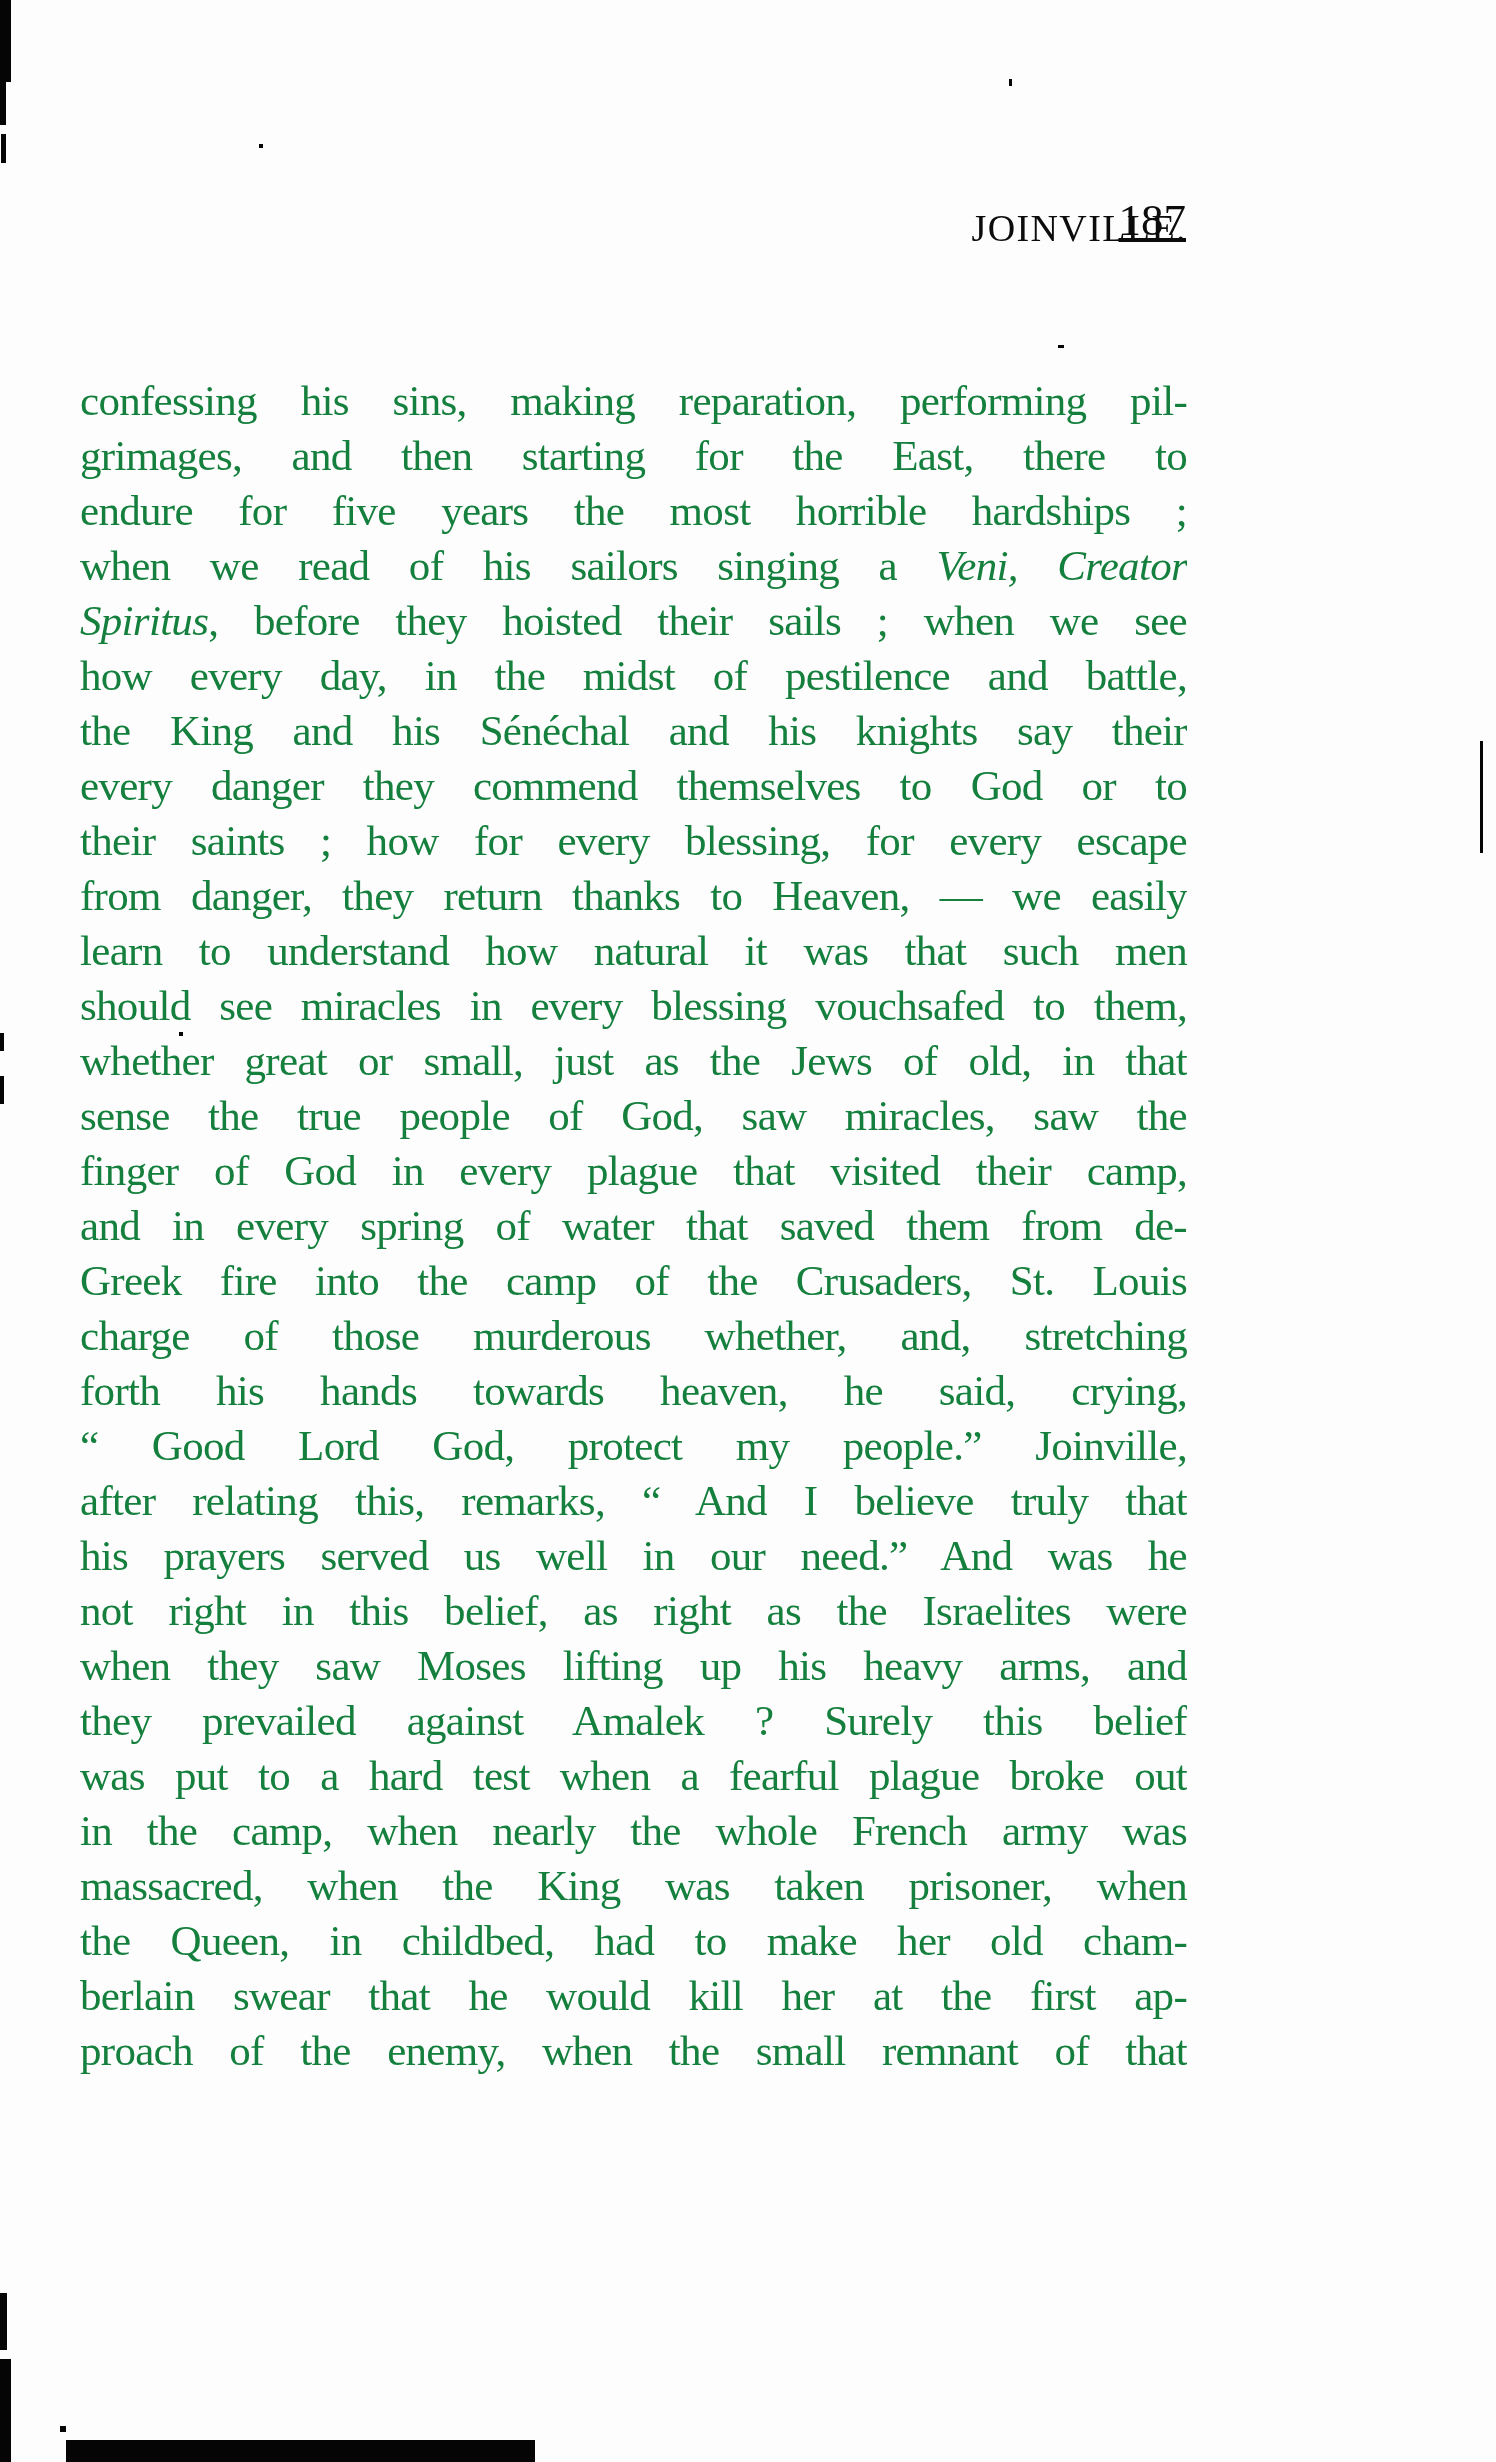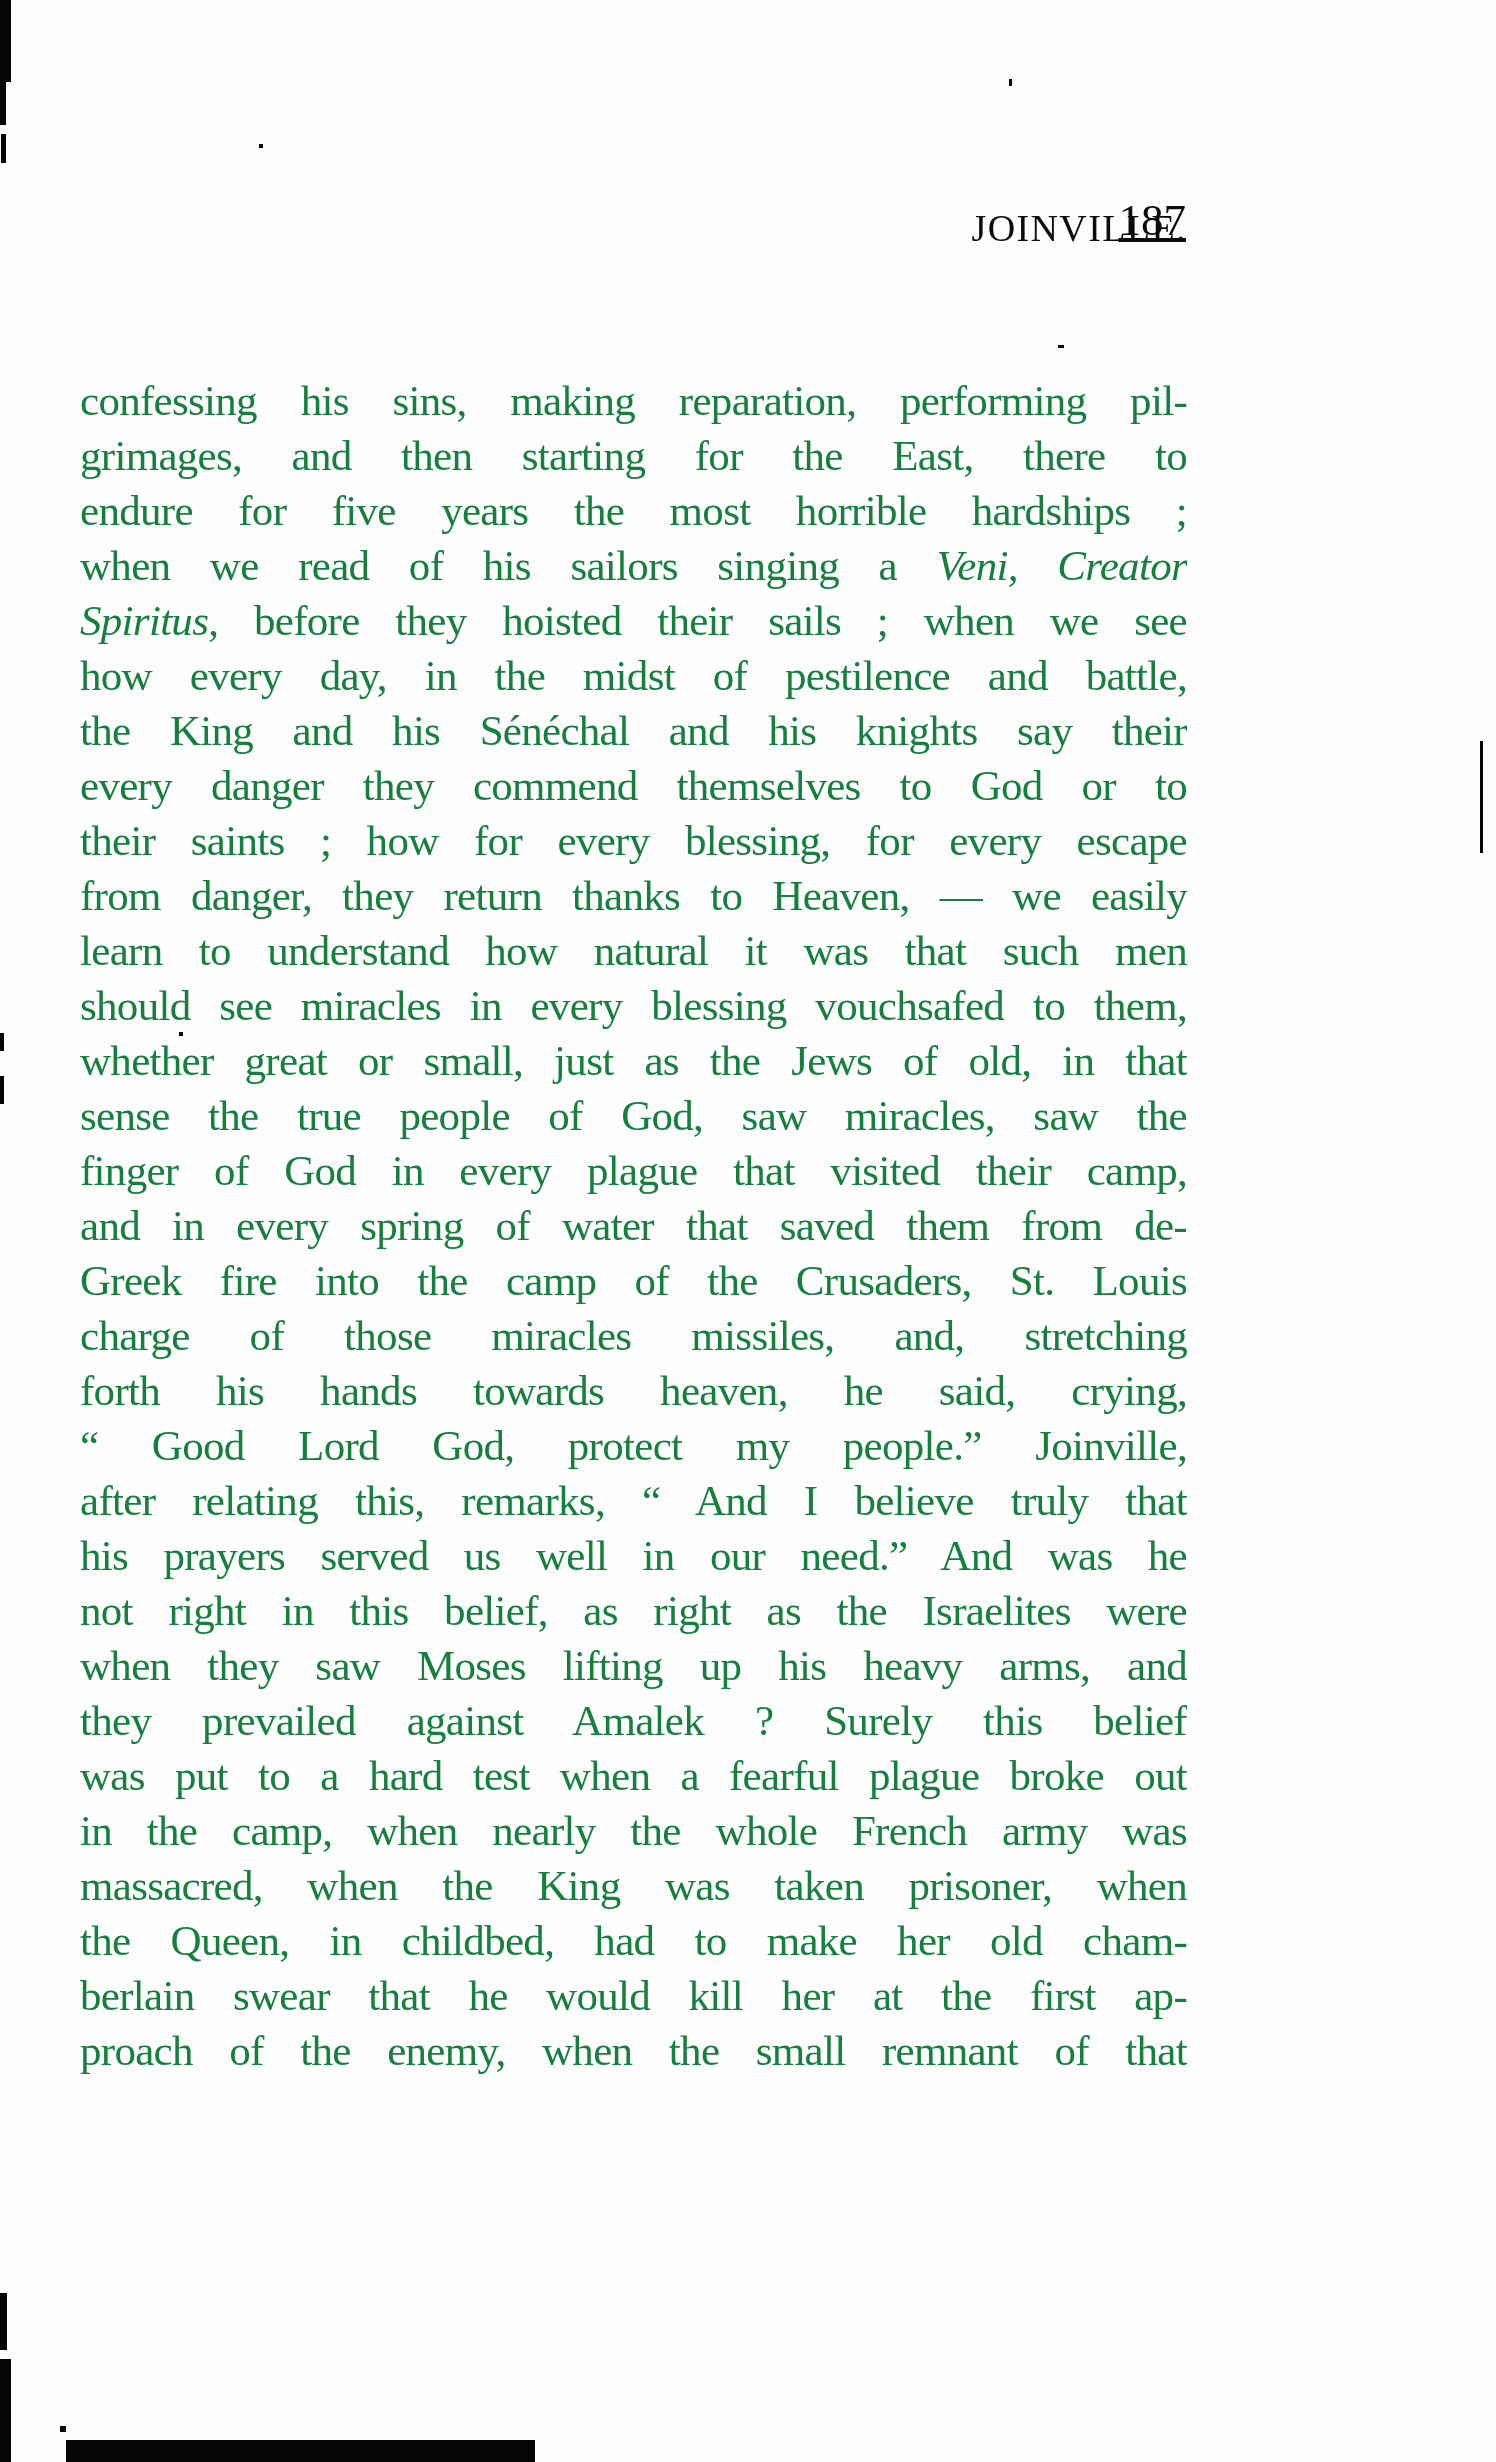--- a/index.html
+++ b/index.html
@@ -71,21 +71,21 @@
       <div class="line"><span>every danger they commend themselves to God or to</span></div>
       <div class="line"><span>their saints ; how for every blessing, for every escape</span></div>
       <div class="line"><span>from danger, they return thanks to Heaven, — we easily</span></div>
       <div class="line"><span>learn to understand how natural it was that such men</span></div>
       <div class="line"><span>should see miracles in every blessing vouchsafed to them,</span></div>
       <div class="line"><span>whether great or small, just as the Jews of old, in that</span></div>
       <div class="line"><span>sense the true people of God, saw miracles, saw the</span></div>
       <div class="line"><span>finger of God in every plague that visited their camp,</span></div>
       <div class="line"><span>and in every spring of water that saved them from de-</span></div>
       <div class="line"><span>Greek fire into the camp of the Crusaders, St. Louis</span></div>
-      <div class="line"><span>charge of those miracles missiles, and, stretching</span></div>
+      <div class="line"><span>charge of those murderous whether, and, stretching</span></div>
       <div class="line"><span>forth his hands towards heaven, he said, crying,</span></div>
       <div class="line"><span>“ Good Lord God, protect my people.”  Joinville,</span></div>
       <div class="line"><span>after relating this, remarks, “ And I believe truly that</span></div>
       <div class="line"><span>his prayers served us well in our need.”  And was he</span></div>
       <div class="line"><span>not right in this belief, as right as the Israelites were</span></div>
       <div class="line"><span>when they saw Moses lifting up his heavy arms, and</span></div>
       <div class="line"><span>they prevailed against Amalek ?  Surely this belief</span></div>
       <div class="line"><span>was put to a hard test when a fearful plague broke out</span></div>
       <div class="line"><span>in the camp, when nearly the whole French army was</span></div>
       <div class="line"><span>massacred, when the King was taken prisoner, when</span></div>

